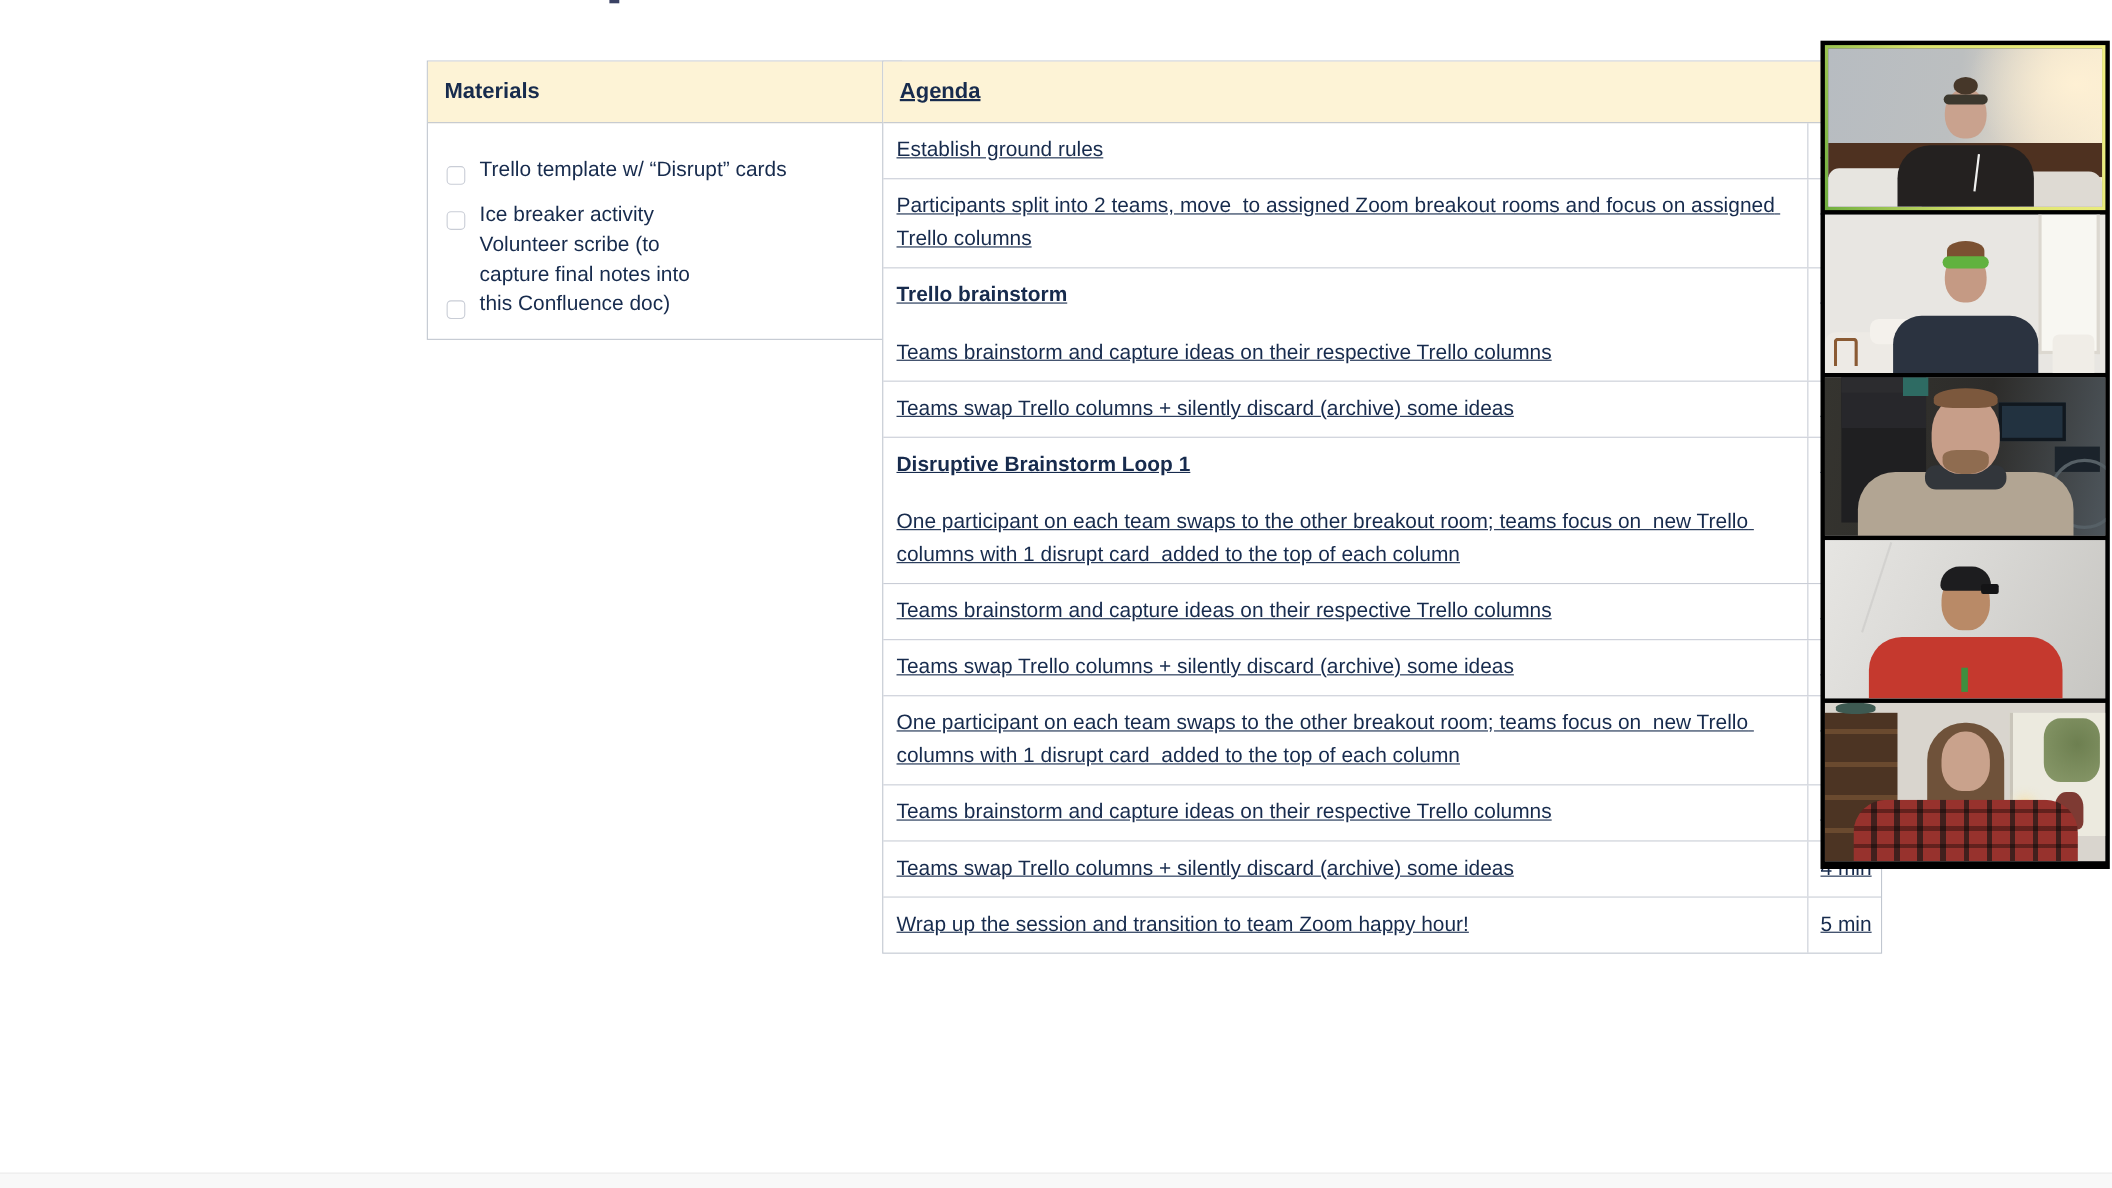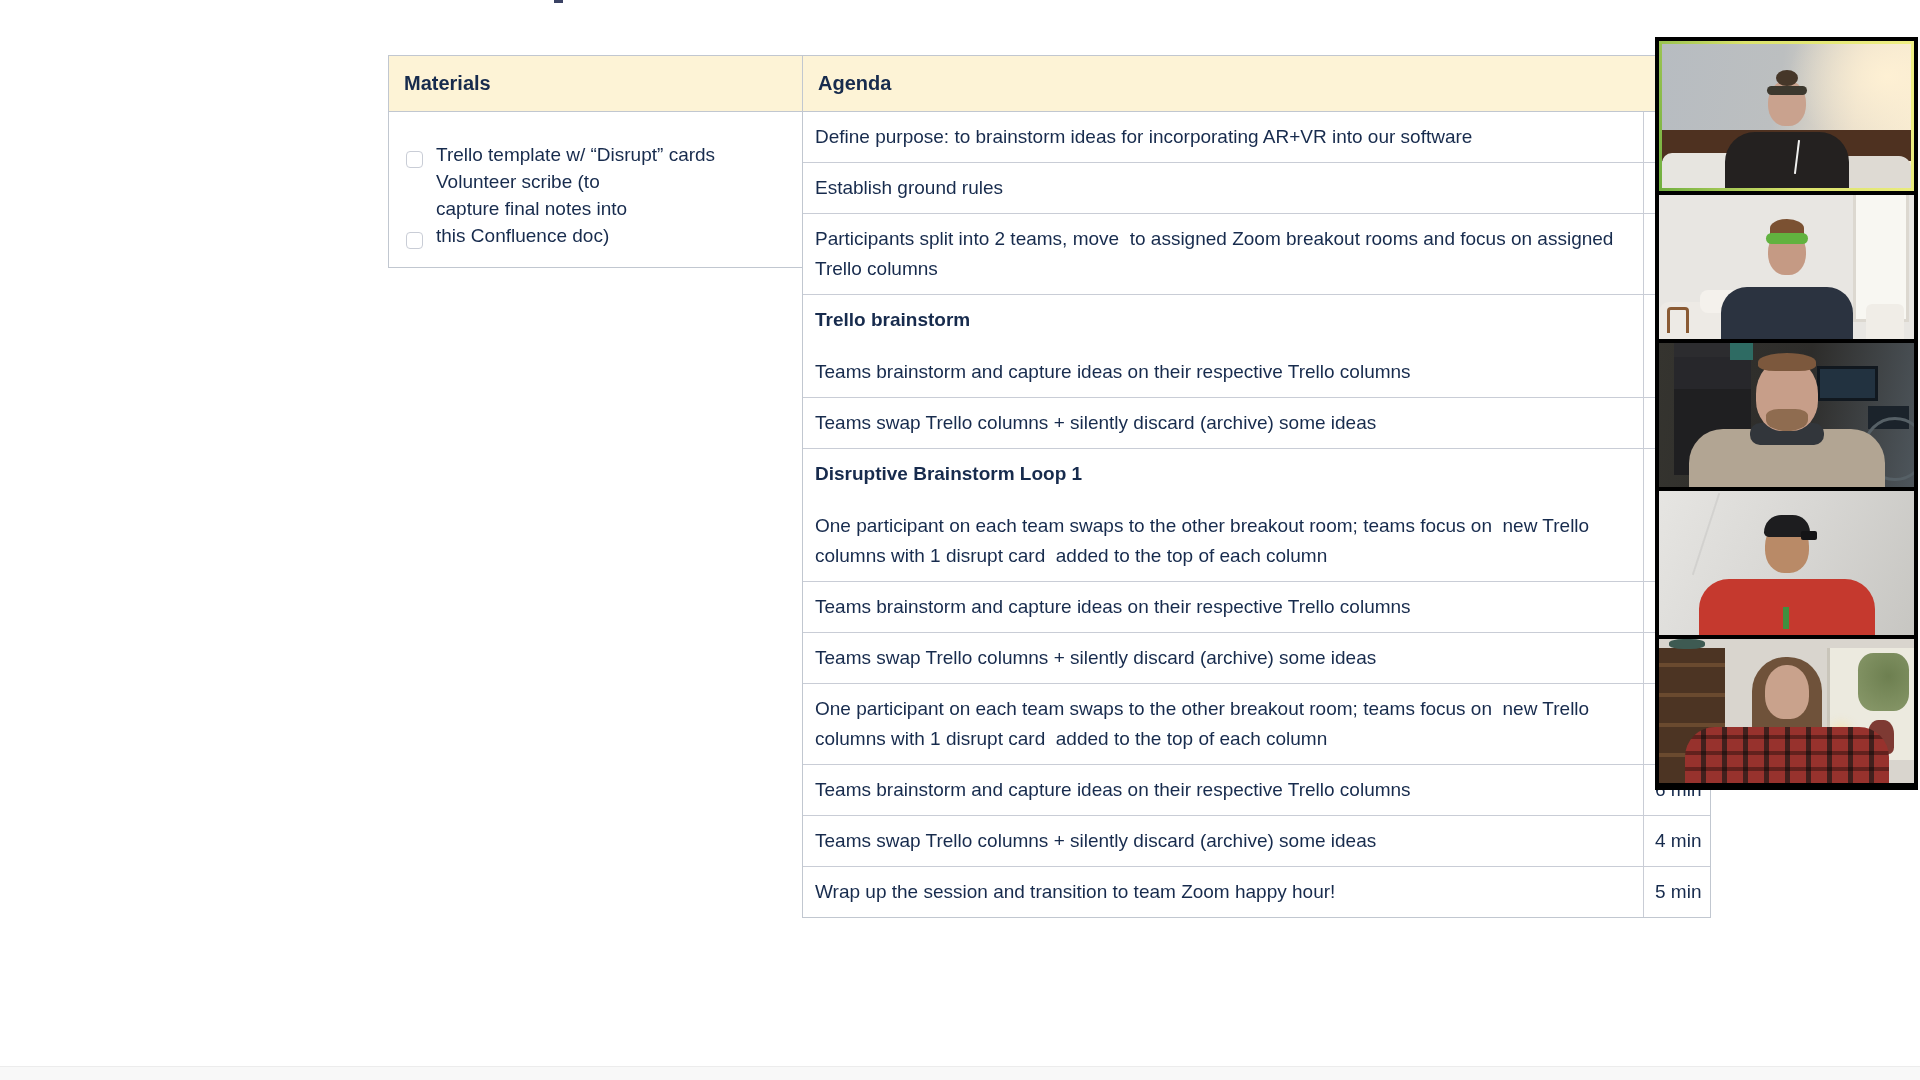--- a/index.html
+++ b/index.html
@@ -16,21 +16,21 @@
 
   
   .materials { left:388px; top:55px; width:432px; }
   .checklist { list-style:none; padding:15px 15px 18px 15px; }
   .check-item { display:flex; align-items:flex-end; min-height:41px; }
   .checkbox { width:17px; height:17px; flex:0 0 17px; margin:5px 13px 0 2px;
               border:1.5px solid #c9cdd6; border-radius:4px; background:#fff; }
   .check-label { font-size:19px; line-height:27px; white-space:pre-wrap; }
 
   
-  .agenda { left:802px; top:55px; width:909px; }
+  .agenda { left:802px; top:55px; width:909px;text-decoration:underline; }
   .agenda-row { display:flex; border-bottom:1px solid #c9cdd6; }
   .agenda-row:last-child { border-bottom:none; }
   .agenda-task-cell { flex:1 1 auto; padding:10px 12px; font-size:19px; line-height:30px; }
   .agenda-task-cell p { white-space:pre-wrap; }
   .agenda-task-cell p.bold { font-weight:bold; margin-bottom:22px; }
   .agenda-task-cell p.bold:last-child { margin-bottom:0; }
   .agenda-time-cell { flex:0 0 67px; border-left:1px solid #c9cdd6; padding:10px 0 10px 11px;
                       font-size:19px; line-height:30px; }
 
   
@@ -116,38 +116,36 @@
     <div class="thead">
       <span>Materials</span>
     </div>
     <ul class="checklist" id="materials-list">
         <li class="check-item">
           <span class="checkbox"></span>
           <span class="check-label">Trello template w/ “Disrupt” cards</span>
         </li>
         <li class="check-item">
           <span class="checkbox"></span>
+          <span class="check-label">Ice breaker activity</span>
+        </li>
+        <li class="check-item">
+          <span class="checkbox"></span>
           <span class="check-label">Volunteer scribe (to
 capture final notes into
 this Confluence doc)</span>
         </li>
       </ul>
   </section>
 
   <section class="doc-table agenda">
     <div class="thead">
       <span>Agenda</span>
     </div>
     <div id="agenda-rows">
-        <div class="agenda-row">
-          <div class="agenda-task-cell">
-            <p>Define purpose: to brainstorm ideas for incorporating AR+VR into our software</p>
-          </div>
-          <div class="agenda-time-cell">2 min</div>
-        </div>
         <div class="agenda-row">
           <div class="agenda-task-cell">
             <p>Establish ground rules</p>
           </div>
           <div class="agenda-time-cell">5 min</div>
         </div>
         <div class="agenda-row">
           <div class="agenda-task-cell">
             <p>Participants split into 2 teams, move  to assigned Zoom breakout rooms and focus on assigned Trello columns</p>
           </div>

